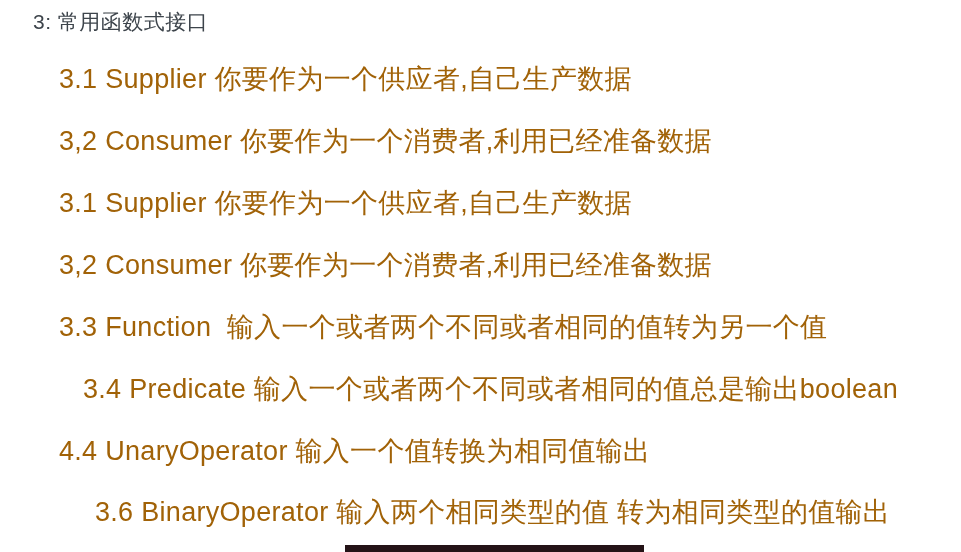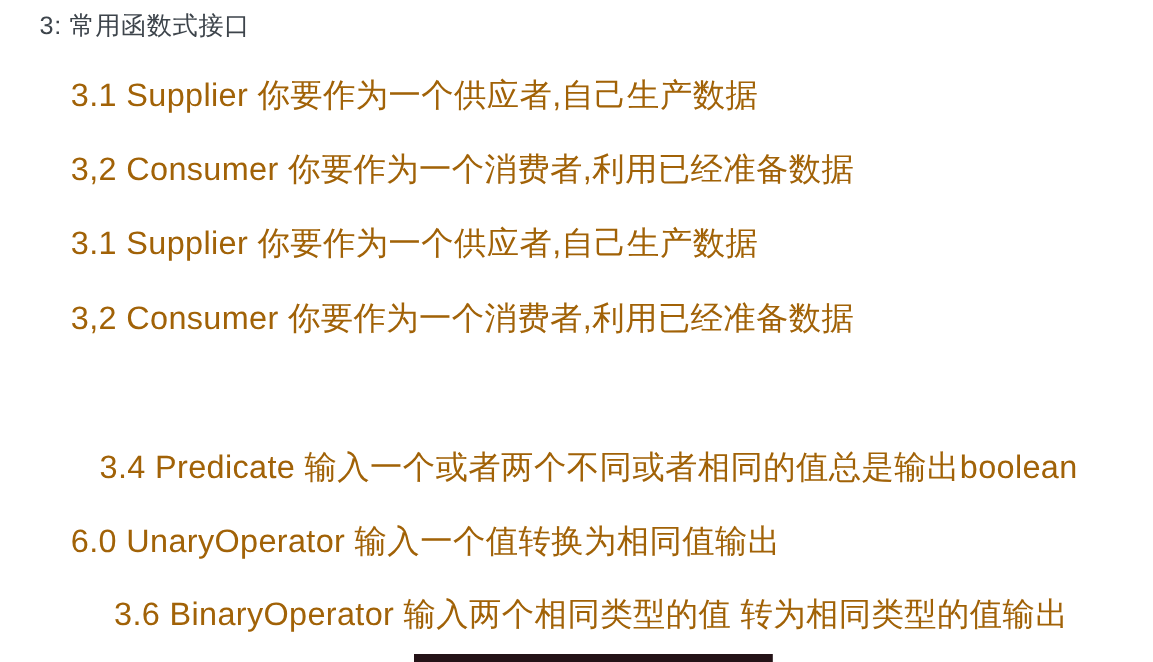--- a/index.html
+++ b/index.html
@@ -52,19 +52,20 @@
 <body>
 
 <div class="page">
 
   <div class="heading">3: 常用函数式接口</div>
 
   <div class="item i0">3.1 Supplier 你要作为一个供应者,自己生产数据</div>
   <div class="item i1">3,2 Consumer 你要作为一个消费者,利用已经准备数据</div>
   <div class="item i2">3.1 Supplier 你要作为一个供应者,自己生产数据</div>
   <div class="item i3">3,2 Consumer 你要作为一个消费者,利用已经准备数据</div>
+  <div class="item i4">3.3 Function  输入一个或者两个不同或者相同的值转为另一个值</div>
   <div class="item i5">3.4 Predicate 输入一个或者两个不同或者相同的值总是输出boolean</div>
-  <div class="item i6">6.0 UnaryOperator 输入一个值转换为相同值输出</div>
+  <div class="item i6">4.4 UnaryOperator 输入一个值转换为相同值输出</div>
   <div class="item i7">3.6 BinaryOperator 输入两个相同类型的值 转为相同类型的值输出</div>
 
   <div class="scroll-thumb"></div>
 
 </div>
 
 </body></html>

